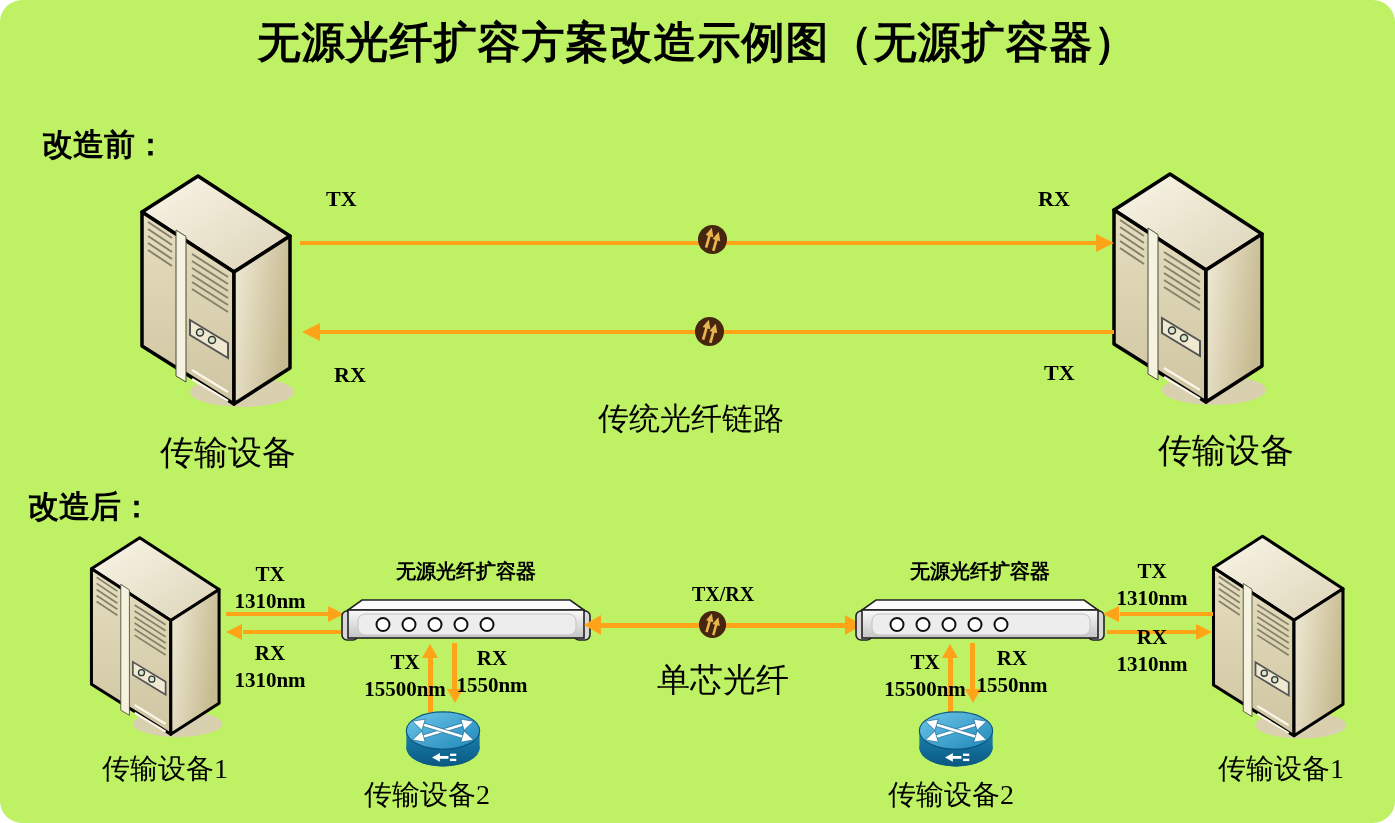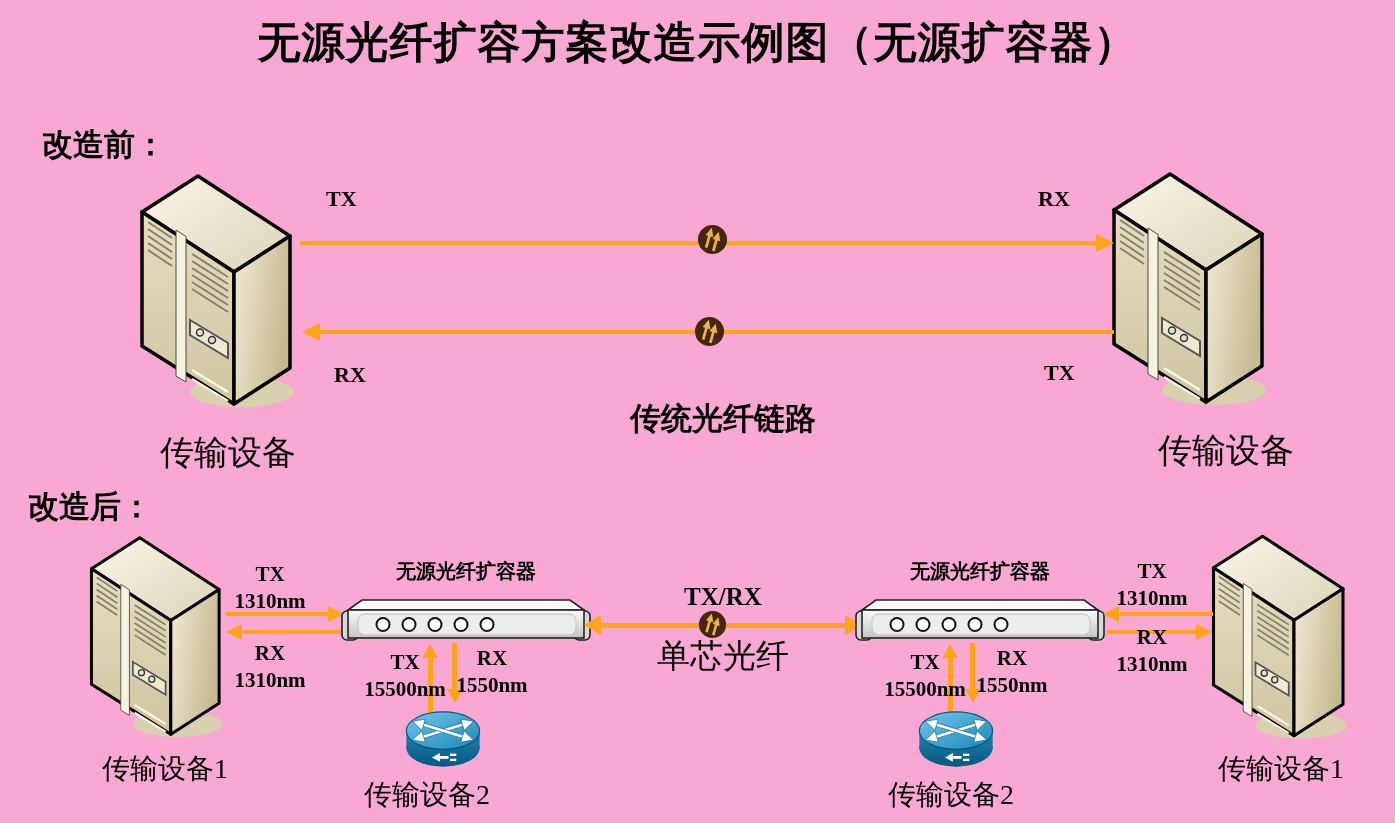--- a/index.html
+++ b/index.html
@@ -1,29 +1,29 @@
 <!DOCTYPE html>
 <html style="--arrow: #FFA319;"><head>
 <meta charset="utf-8">
 <style>
   html,body{margin:0;padding:0;background:#fff;}
-  .canvas{position:relative;width:1395px;height:823px;background:#f9a8d4;overflow:hidden;
-          font-family:"Liberation Serif","DejaVu Serif",serif;color:#000;}
+  .canvas{position:relative;width:1395px;height:823px;background:#bef264;overflow:hidden;
+          font-family:"Liberation Serif","DejaVu Serif",serif;color:#000;border-radius:22px;}
   .abs{position:absolute;}
   .ctr{text-align:center;}
   .title{left:0;top:14px;width:1395px;font-size:43px;font-weight:bold;letter-spacing:1px;}
   .section-label{font-size:31px;font-weight:600;}
   .dev-label{font-size:34px;}
   .dev-label-sm{font-size:28px;}
   .exp-label{font-size:20px;font-weight:bold;font-family:"Liberation Sans","DejaVu Sans",sans-serif;}
   .io-label{font-size:22px;font-weight:bold;}
   .io-stack{font-size:21px;font-weight:bold;line-height:27px;}
-  .txrx-label{font-size:25px;font-weight:bold;}
+  .txrx-label{font-size:20px;font-weight:bold;}
   .link-label{font-size:31px;}
-  .fiber-label{font-size:33px;}
+  .fiber-label{font-size:33px;margin-top:24px;}
   .hline{background:var(--arrow,#FFA319);height:4px;}
   .hline5{background:var(--arrow,#FFA319);height:5px;}
   .vline{background:var(--arrow,#FFA319);width:5px;}
   .ah{width:0;height:0;}
   .ah-r{border-top:9px solid transparent;border-bottom:9px solid transparent;border-left:18px solid var(--arrow,#FFA319);}
   .ah-l{border-top:9px solid transparent;border-bottom:9px solid transparent;border-right:18px solid var(--arrow,#FFA319);}
   .ah-r-sm{border-top:8px solid transparent;border-bottom:8px solid transparent;border-left:16px solid var(--arrow,#FFA319);}
   .ah-l-sm{border-top:8px solid transparent;border-bottom:8px solid transparent;border-right:16px solid var(--arrow,#FFA319);}
   .ah-u{border-left:8px solid transparent;border-right:8px solid transparent;border-bottom:14px solid var(--arrow,#FFA319);}
   .ah-d{border-left:8px solid transparent;border-right:8px solid transparent;border-top:14px solid var(--arrow,#FFA319);}
@@ -169,21 +169,21 @@
     <div class="abs io-label" style="left:334px;top:362px;">RX</div>
     <div class="abs io-label" style="left:1044px;top:360px;">TX</div>
 
     <svg class="abs inst" style="left:697px;top:224px;" width="31" height="31" viewBox="0 0 32 32">
         <use href="#sym-fiber"></use>
       </svg>
     <svg class="abs inst" style="left:694px;top:316px;" width="31" height="31" viewBox="0 0 32 32">
         <use href="#sym-fiber"></use>
       </svg>
 
-    <div class="abs link-label ctr" style="left:573px;top:398px;width:300px;font-weight:bold;">传统光纤链路</div>
+    <div class="abs link-label ctr" style="left:541px;top:398px;width:300px;">传统光纤链路</div>
   </div>
 
   <div>
     <div class="abs section-label" style="left:28px;top:486px;">改造后：</div>
 
     <svg class="abs inst" style="left:88px;top:528px;" width="138" height="216" viewBox="0 0 160 240">
         <use href="#sym-server"></use>
       </svg>
     <svg class="abs inst" style="left:1210px;top:528px;" width="140" height="216" viewBox="0 0 160 240">
         <use href="#sym-server"></use>

